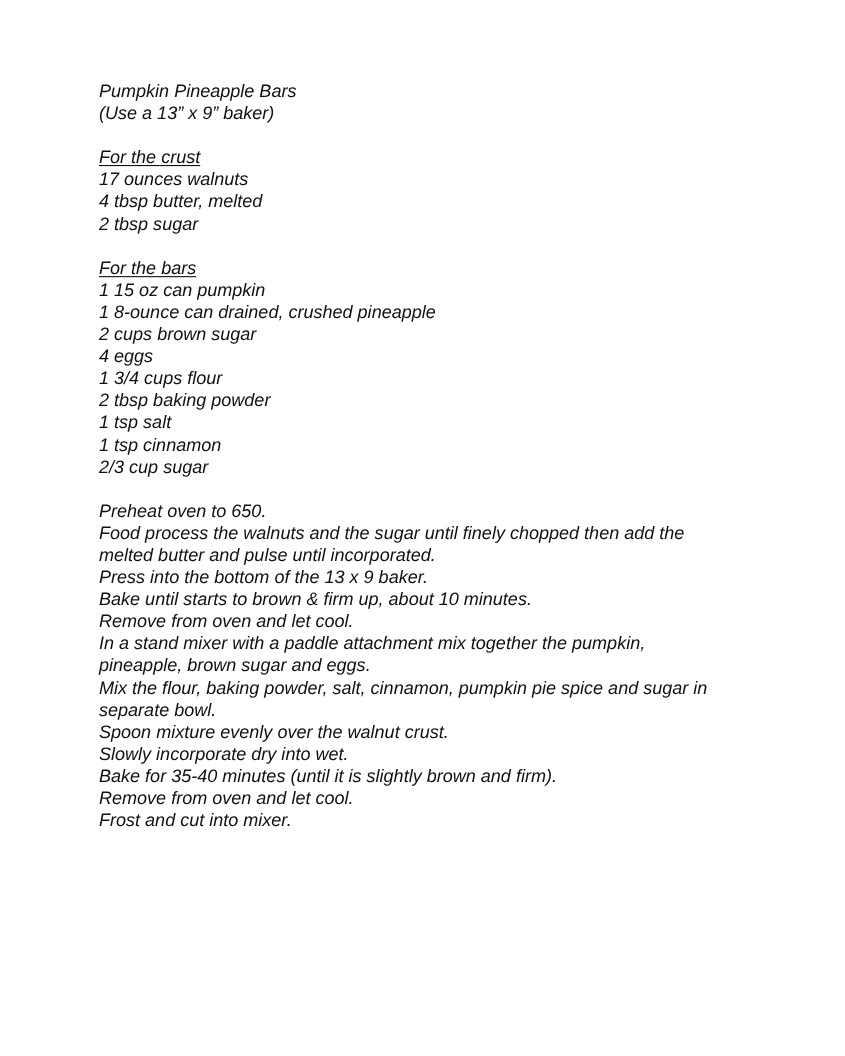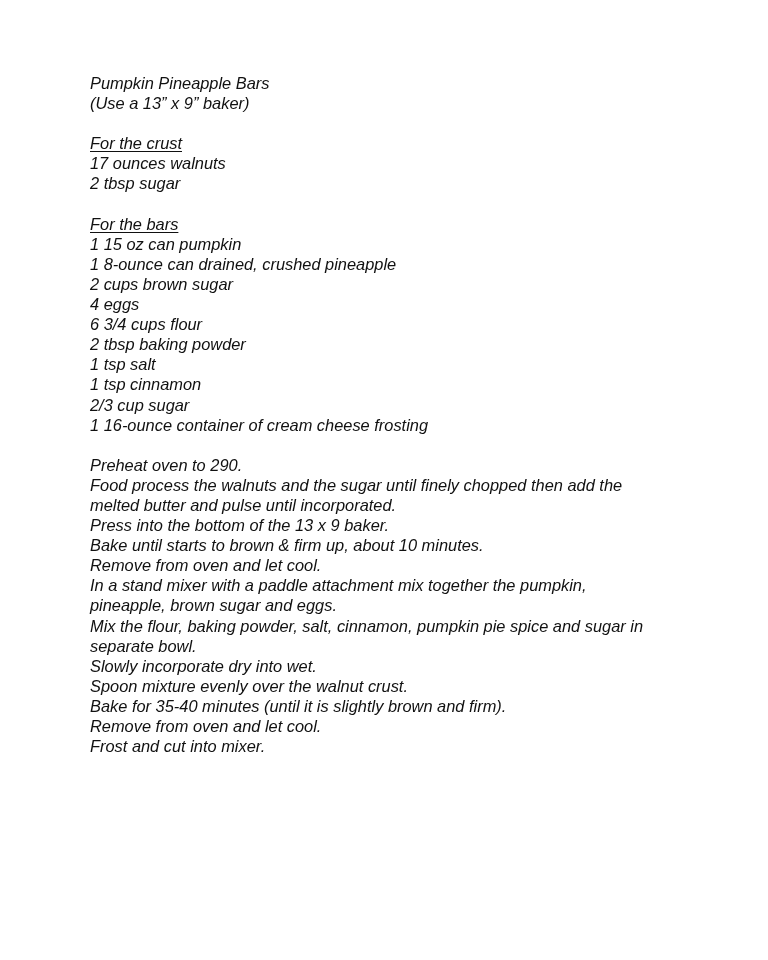--- a/index.html
+++ b/index.html
@@ -41,46 +41,46 @@
 </head>
 <body>
 
 <div class="page">
   <span class="line">Pumpkin Pineapple Bars</span>
   <span class="line">(Use a 13” x 9” baker)</span>
   <span class="gap"></span>
 
   <span class="line underline">For the crust</span>
   <span class="line">17 ounces walnuts</span>
+  <span class="line">4 tbsp butter, melted</span>
   <span class="line">2 tbsp sugar</span>
   <span class="gap"></span>
 
   <span class="line underline">For the bars</span>
   <span class="line">1 15 oz can pumpkin</span>
   <span class="line">1 8-ounce can drained, crushed pineapple</span>
   <span class="line">2 cups brown sugar</span>
   <span class="line">4 eggs</span>
-  <span class="line">6 3/4 cups flour</span>
+  <span class="line">1 3/4 cups flour</span>
   <span class="line">2 tbsp baking powder</span>
   <span class="line">1 tsp salt</span>
   <span class="line">1 tsp cinnamon</span>
   <span class="line">2/3 cup sugar</span>
-  <span class="line">1 16-ounce container of cream cheese frosting</span>
   <span class="gap"></span>
 
   <div>
-    <span class="line">Preheat oven to 290.</span>
+    <span class="line">Preheat oven to 650.</span>
     <span class="line">Food process the walnuts and the sugar until finely chopped then add the</span>
     <span class="line">melted butter and pulse until incorporated.</span>
     <span class="line">Press into the bottom of the 13 x 9 baker.</span>
     <span class="line">Bake until starts to brown &amp; firm up, about 10 minutes.</span>
     <span class="line">Remove from oven and let cool.</span>
     <span class="line">In a stand mixer with a paddle attachment mix together the pumpkin,</span>
     <span class="line">pineapple, brown sugar and eggs.</span>
     <span class="line">Mix the flour, baking powder, salt, cinnamon, pumpkin pie spice and sugar in</span>
     <span class="line">separate bowl.</span>
+    <span class="line">Spoon mixture evenly over the walnut crust.</span>
     <span class="line">Slowly incorporate dry into wet.</span>
-    <span class="line">Spoon mixture evenly over the walnut crust.</span>
     <span class="line">Bake for 35-40 minutes (until it is slightly brown and firm).</span>
     <span class="line">Remove from oven and let cool.</span>
     <span class="line">Frost and cut into mixer.</span>
   </div>
 </div>
 
 </body></html>

